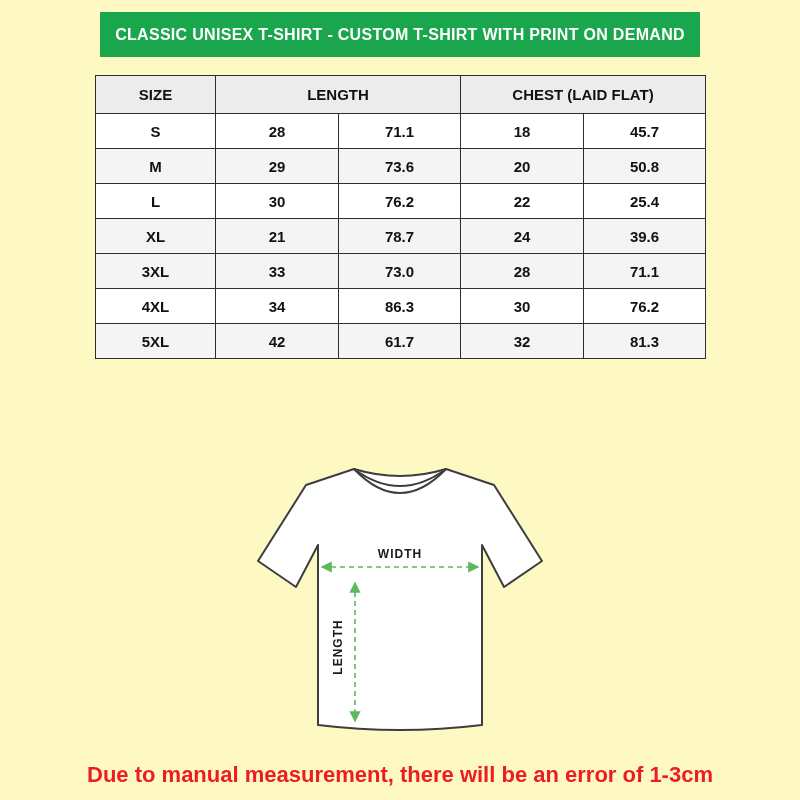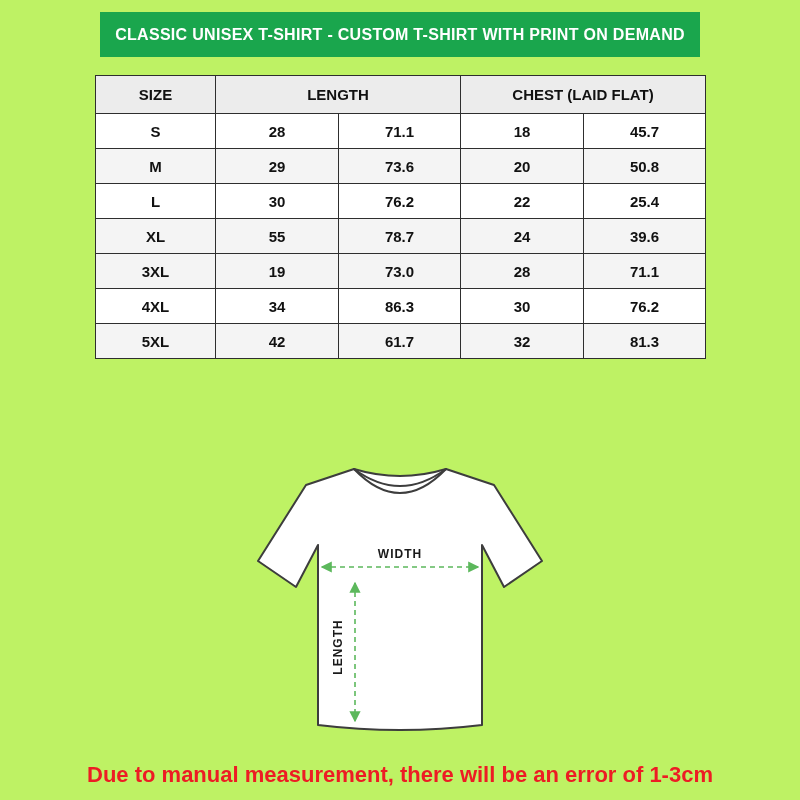--- a/index.html
+++ b/index.html
@@ -3,21 +3,21 @@
 <meta charset="utf-8">
 <style>
   * { margin: 0; padding: 0; box-sizing: border-box; }
   html, body { background: #ffffff; }
   body { font-family: "Liberation Sans", sans-serif; }
 
   .page {
     position: relative;
     width: 800px;
     height: 800px;
-    background: #bef264;
+    background: #fef9c3;
     outline: 1px solid #ececec;
     overflow: hidden;
   }
 
   .banner {
     position: absolute;
     left: 100px; top: 12px;
     width: 600px; height: 45px;
     background: #1aa64d;
     color: #ffffff;
@@ -109,28 +109,28 @@
       </tr>
       <tr>
         <td>L</td>
         <td>30</td>
         <td>76.2</td>
         <td>22</td>
         <td>25.4</td>
       </tr>
       <tr class="alt">
         <td>XL</td>
-        <td>55</td>
+        <td>21</td>
         <td>78.7</td>
         <td>24</td>
         <td>39.6</td>
       </tr>
       <tr class="alt">
         <td>3XL</td>
-        <td>19</td>
+        <td>33</td>
         <td>73.0</td>
         <td>28</td>
         <td>71.1</td>
       </tr>
       <tr>
         <td>4XL</td>
         <td>34</td>
         <td>86.3</td>
         <td>30</td>
         <td>76.2</td>

